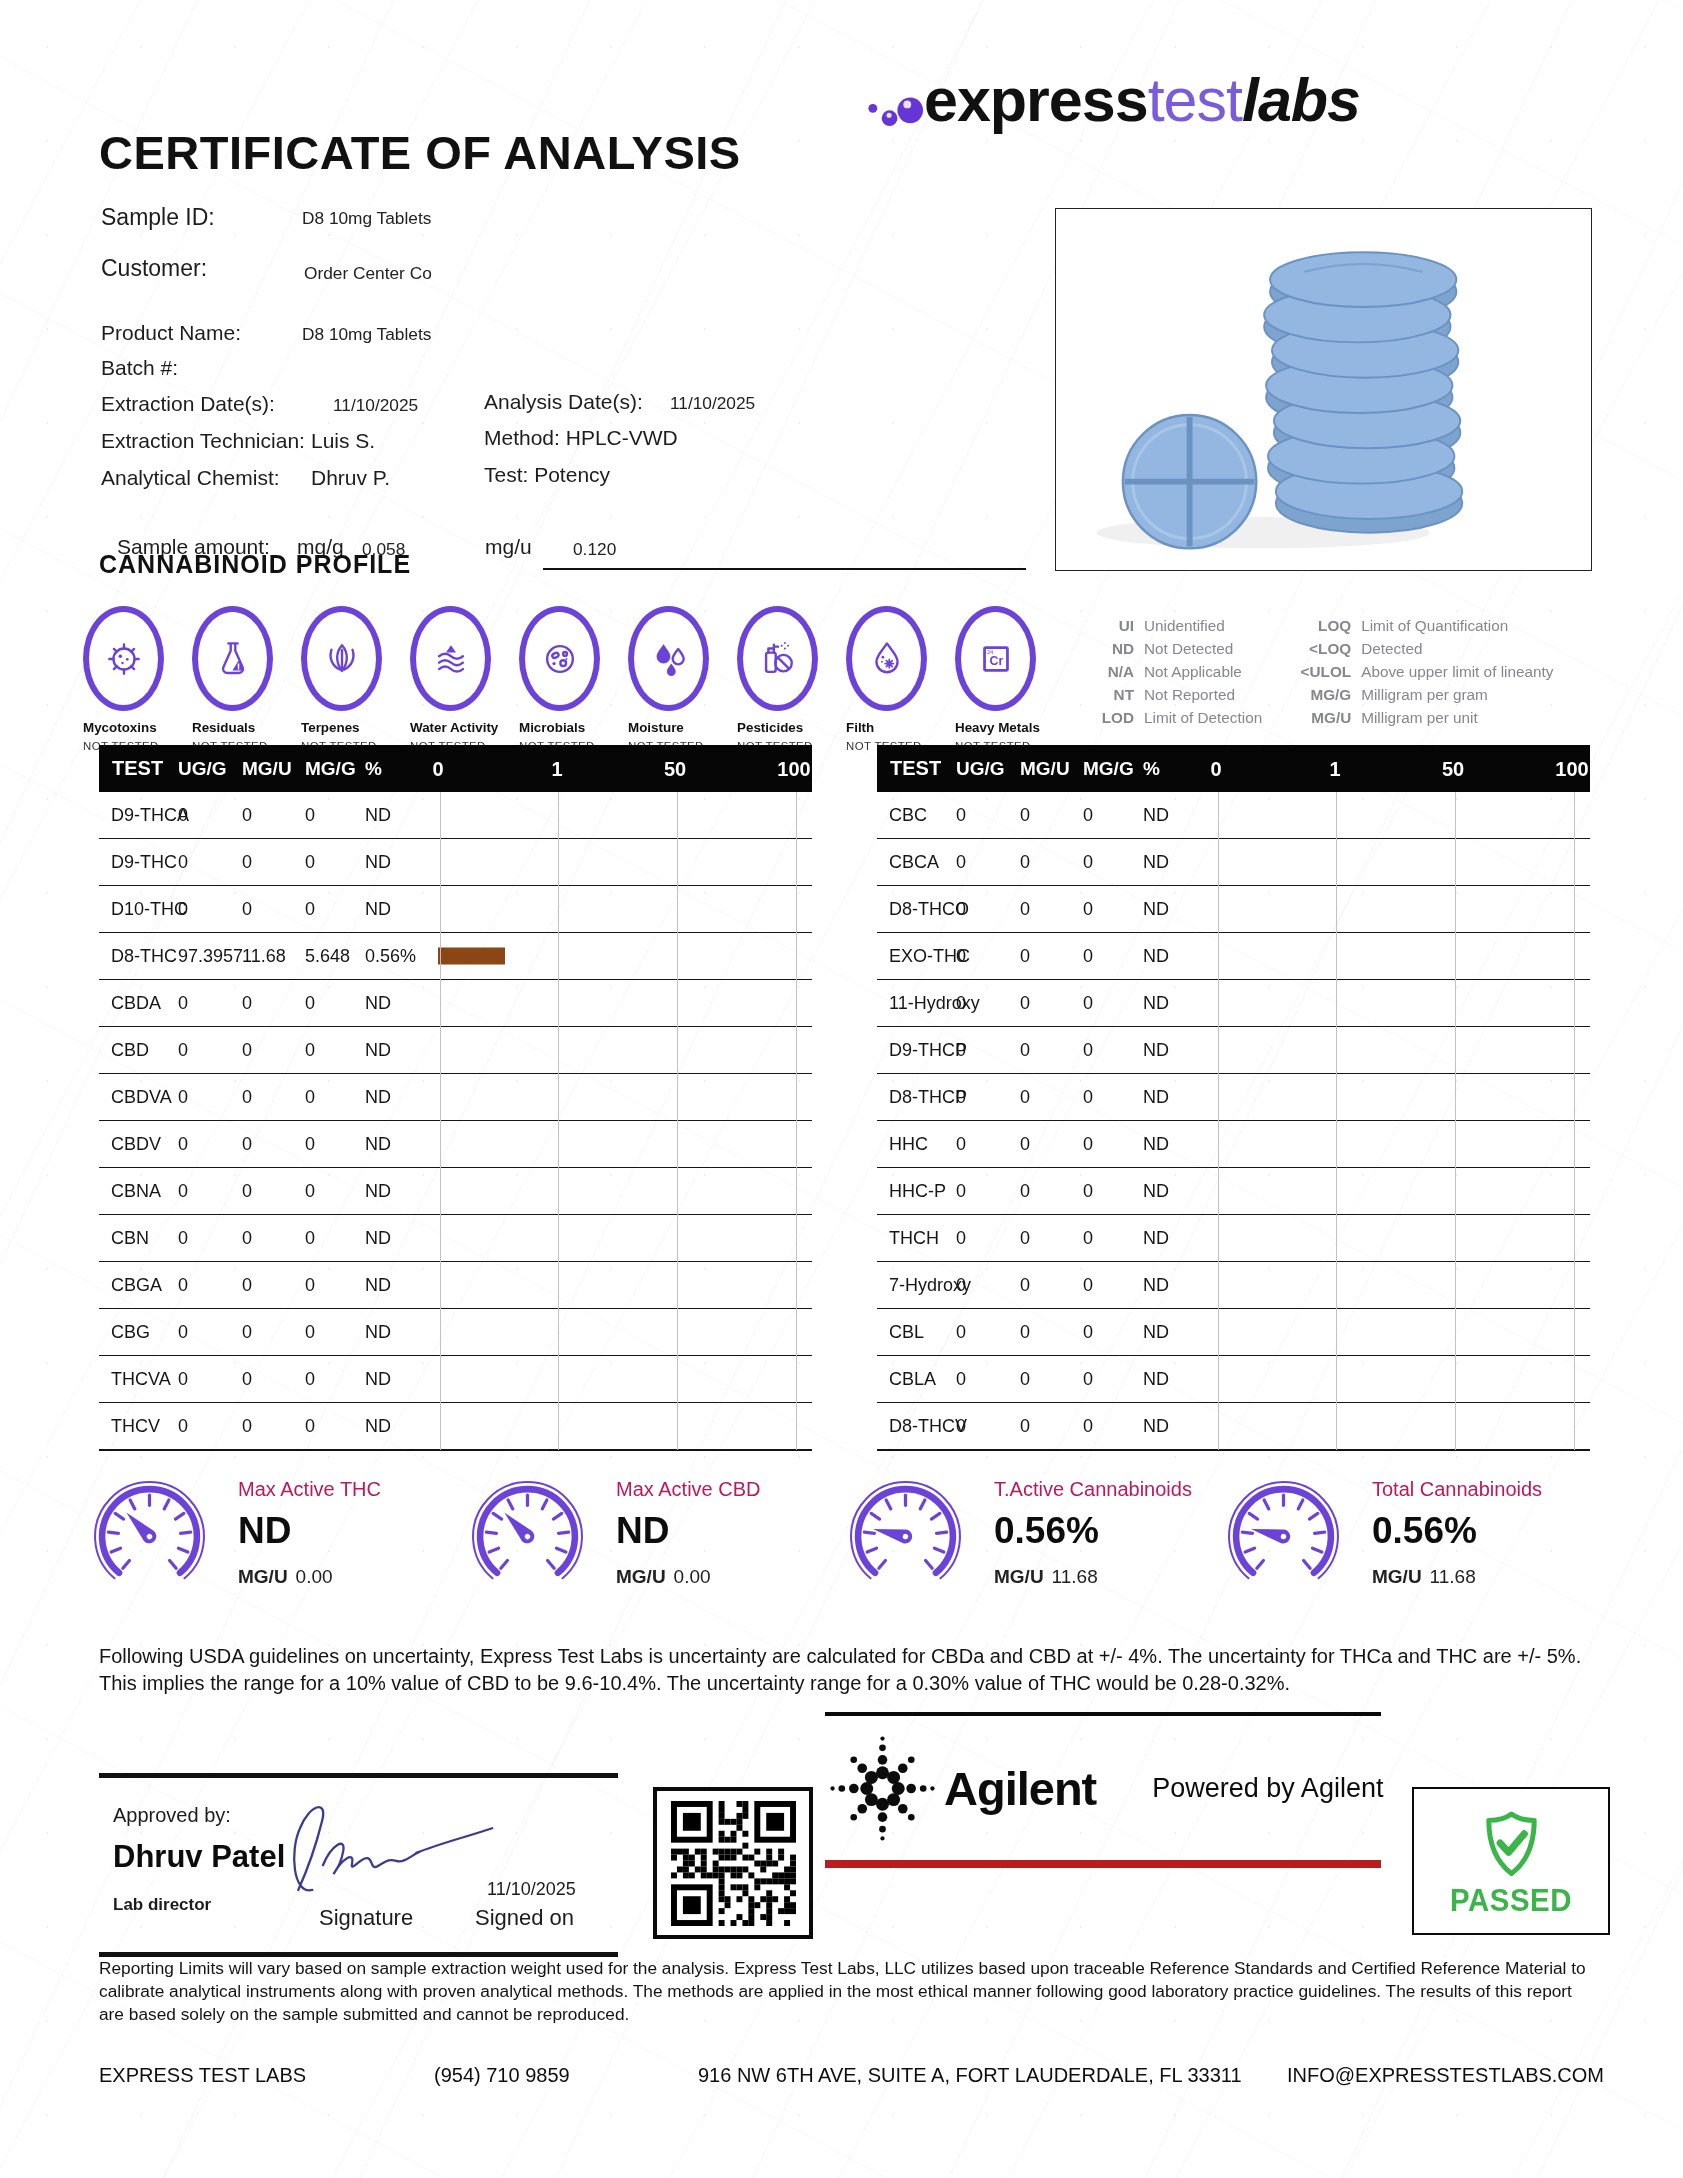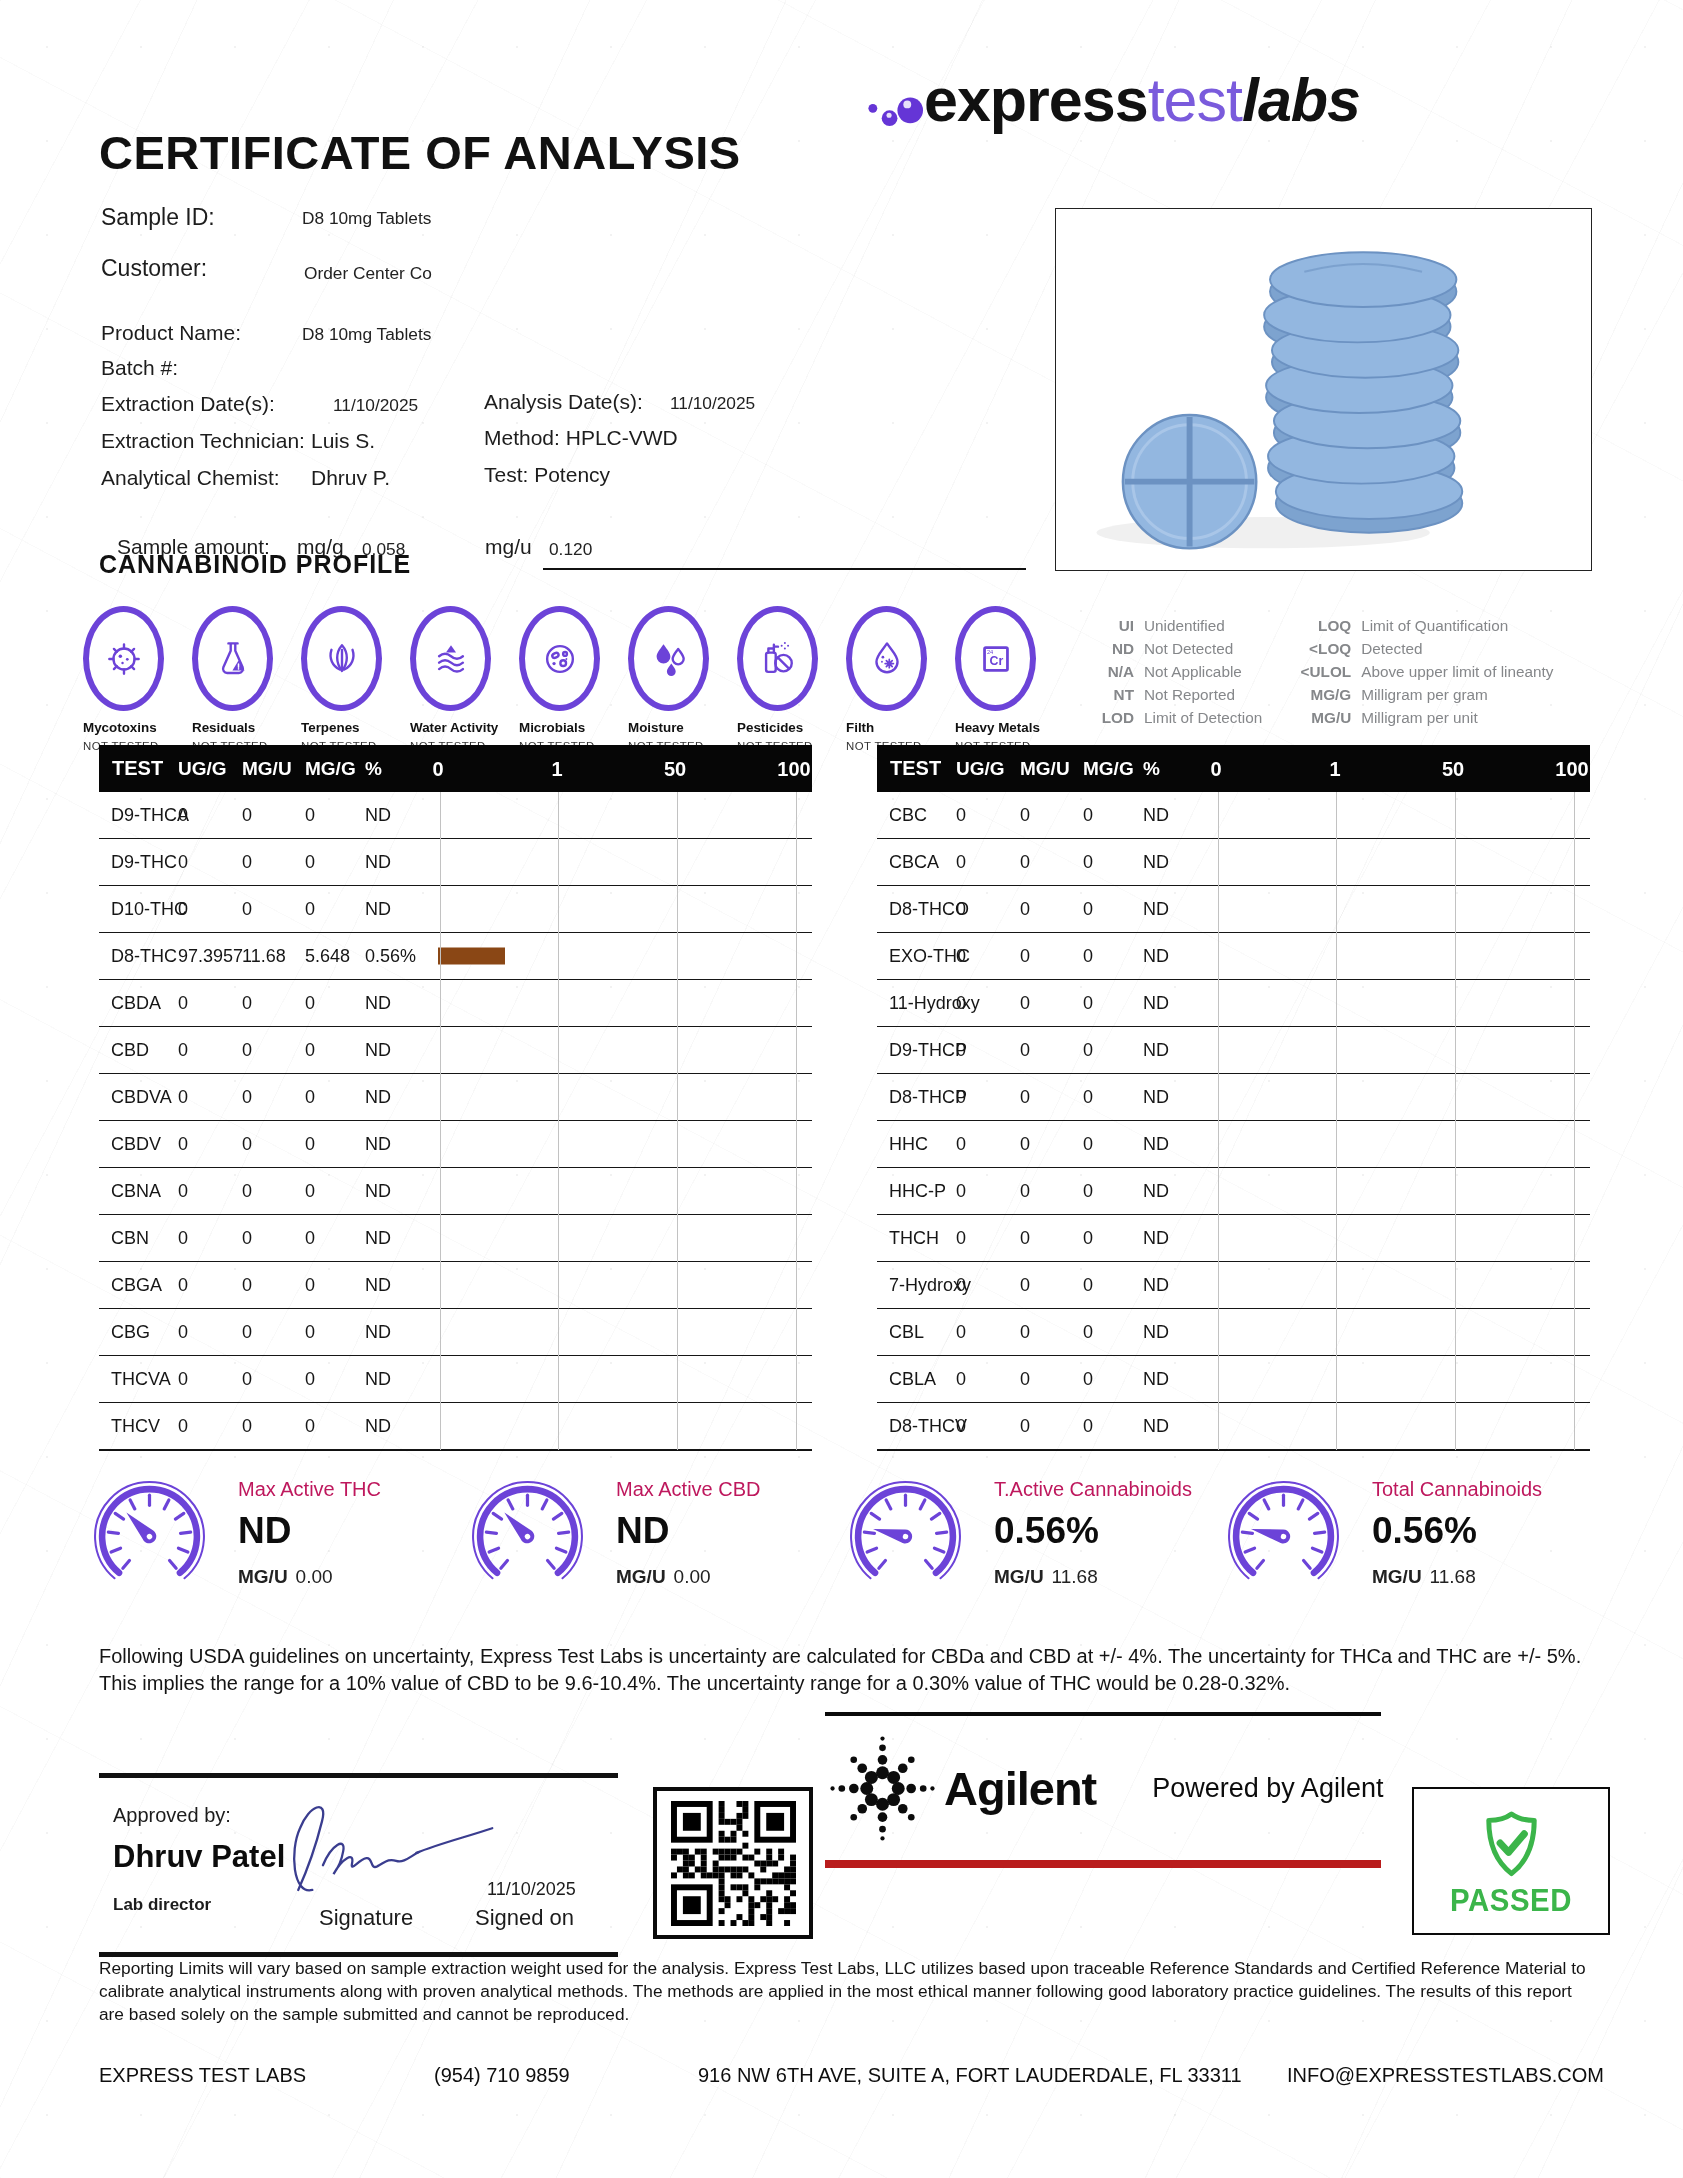--- a/index.html
+++ b/index.html
@@ -139,21 +139,21 @@
   <div class="abs info-label" style="left:2px;top:231px;">Extraction Technician:</div>
   <div class="abs info-label" style="left:212px;top:231px;">Luis S.</div>
   <div class="abs info-label" style="left:385px;top:228px;">Method: HPLC-VWD</div>
   <div class="abs info-label" style="left:2px;top:268px;">Analytical Chemist:</div>
   <div class="abs info-label" style="left:212px;top:268px;">Dhruv P.</div>
   <div class="abs info-label" style="left:385px;top:265px;">Test: Potency</div>
   <div class="abs info-label" style="left:2px;top:337px;margin-left:16px;">Sample amount:</div>
   <div class="abs info-label" style="left:198px;top:337px;">mg/g</div>
   <div class="abs info-value" style="left:263px;top:341px;">0.058</div>
   <div class="abs info-label" style="left:386px;top:337px;">mg/u</div>
-  <div class="abs info-value" style="left:450px;top:341px;">0.120</div>
+  <div class="abs info-value" style="left:474px;top:341px;">0.120</div>
 </div>
 
 <div class="abs product-box">
   <svg viewBox="0 0 540 365" width="532" height="358">
     <ellipse cx="210" cy="330" rx="170" ry="16" fill="#000" opacity="0.06"></ellipse>
     <g stroke="#6c92c2" stroke-width="2">
       <g fill="#7da3cf">
         <ellipse cx="318" cy="300" rx="95" ry="30"></ellipse>
           <ellipse cx="310" cy="264" rx="95" ry="30"></ellipse>
         <ellipse cx="316" cy="228" rx="95" ry="30"></ellipse>

